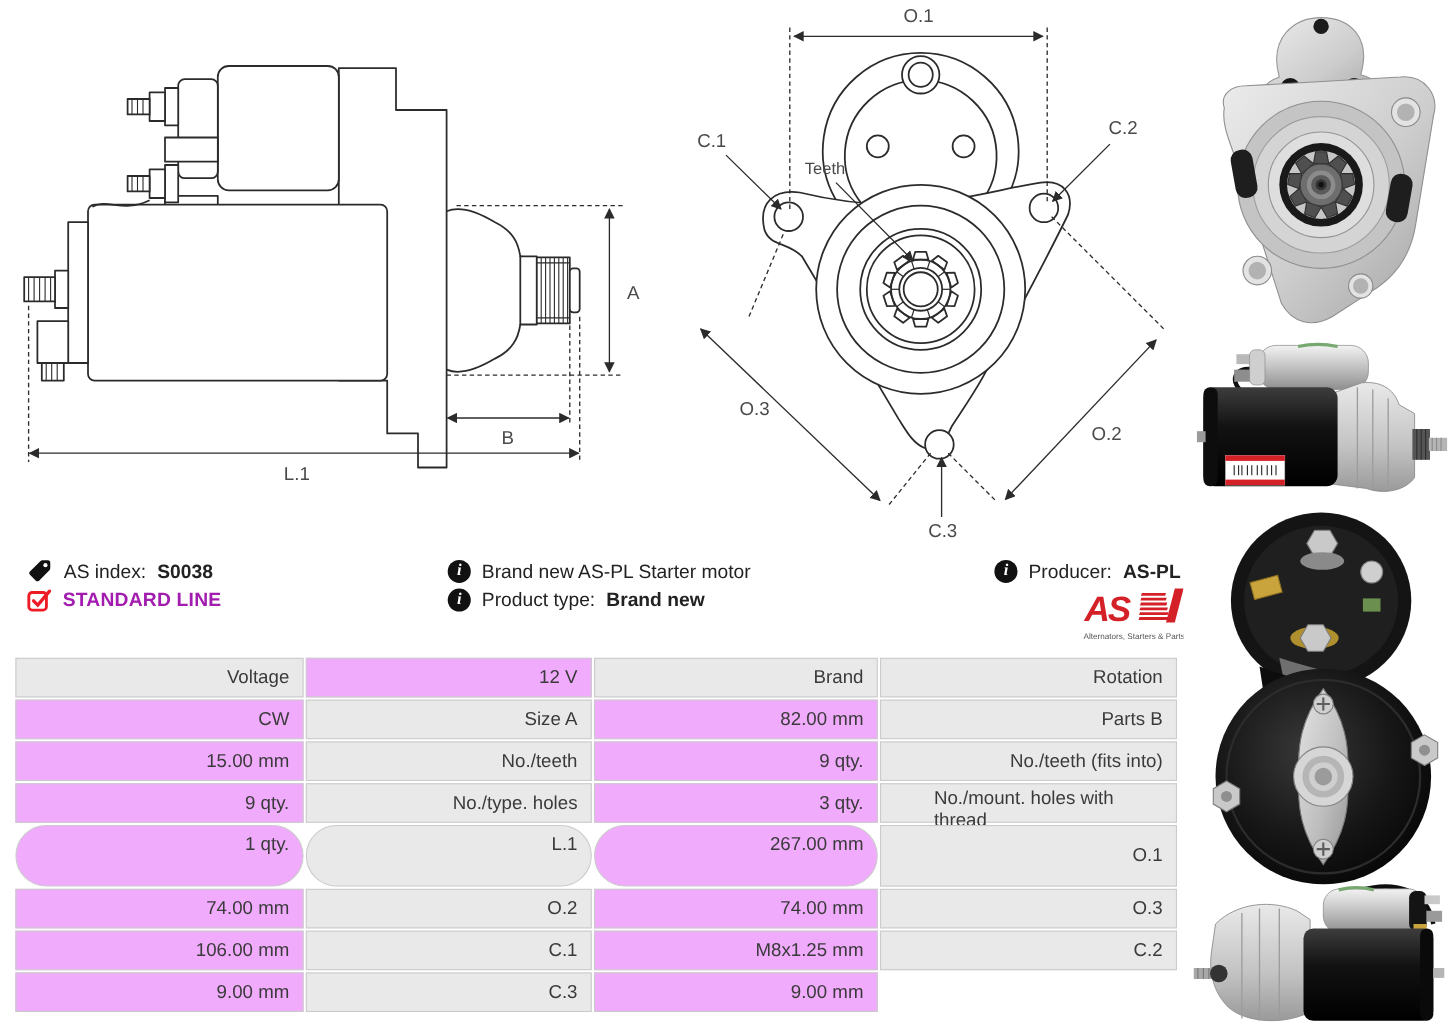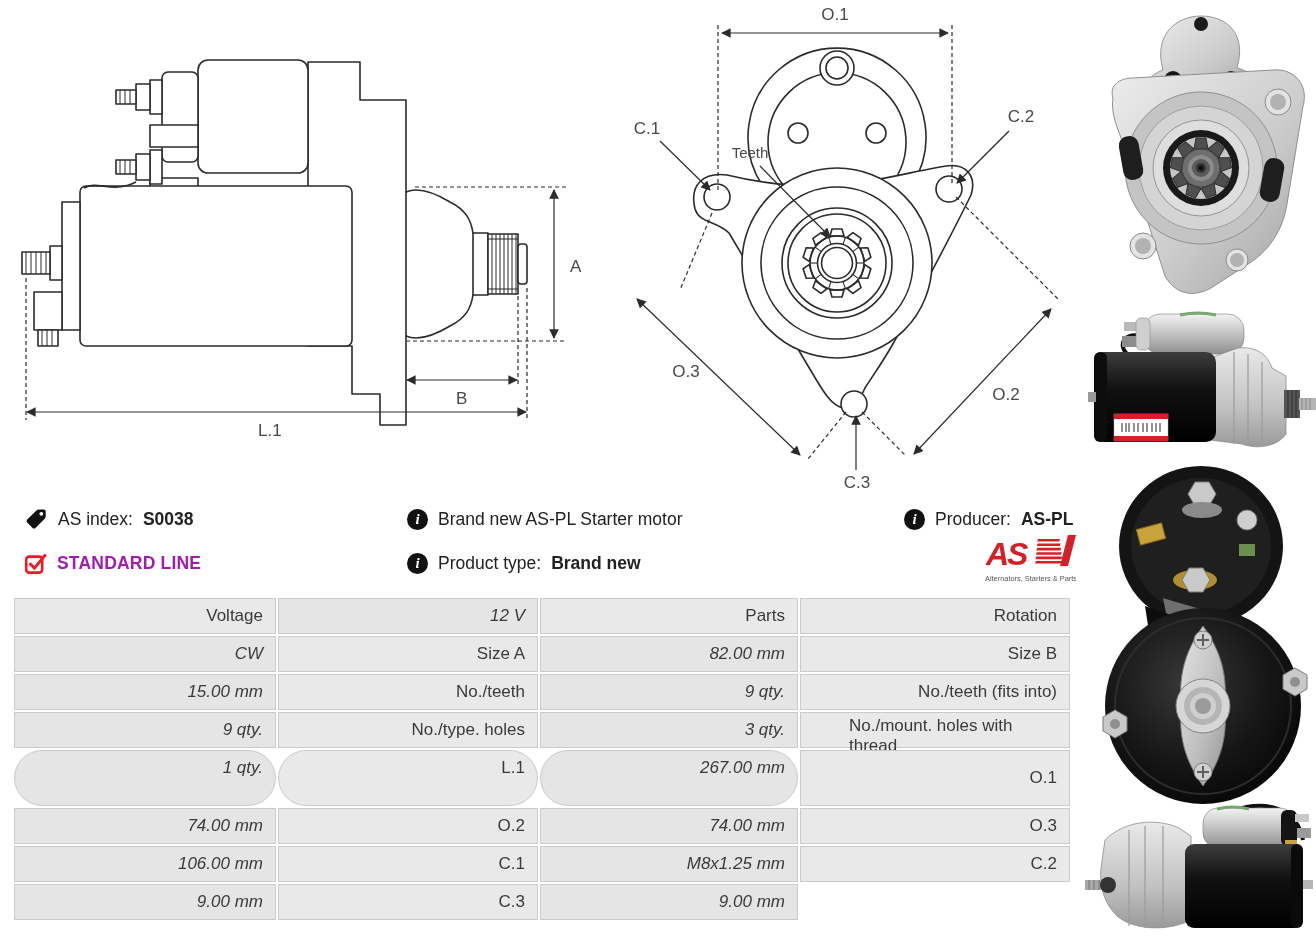--- a/index.html
+++ b/index.html
@@ -14,40 +14,40 @@
   .dim-label-sm{font-size:15px;fill:#4a4a4a;}
 
   
   .photo{position:absolute;}
   #photo-front{left:1085px;top:8px;}
   #photo-side-right{left:1088px;top:306px;}
   #photo-rear{left:1093px;top:458px;}
   #photo-side-left{left:1085px;top:800px;}
 
   
-  .info-col{position:absolute;display:flex;flex-direction:column;gap:18px;}
+  .info-col{position:absolute;display:flex;flex-direction:column;gap:0;}
   #info-col-1{left:24px;top:506px;}
   #info-col-2{left:407px;top:506px;}
   #info-col-3{left:904px;top:506px;}
   .info-row{display:flex;align-items:center;gap:10px;height:26px;font-size:17.5px;color:#222;}
   .info-row .b{font-weight:bold;}
   .standard-line{color:#a21caf;font-weight:bold;letter-spacing:.2px;}
   .ico{flex:0 0 auto;display:inline-flex;align-items:center;justify-content:center;}
   .info-ico{width:21px;height:21px;border-radius:50%;background:#111;color:#fff;
             font-family:"Liberation Serif",serif;font-weight:bold;font-size:15px;font-style:italic;}
   #as-logo{position:absolute;left:984px;top:533px;}
 
   
   #spec-table{position:absolute;left:14px;top:598px;width:870px;
     display:grid;grid-template-columns:262px 260px 258px 270px;
     grid-template-rows:36px 36px 36px 36px 56px 36px 36px 36px;gap:2px;font-size:17px;}
   .cell{display:flex;align-items:center;justify-content:flex-end;
         padding:0 12px;border:1px solid #cbcbcb;color:#3a3a3a;line-height:1.15;}
   .cell.lab{background:#e9e9e9;}
-  .cell.val{background:#e5e5e5;font-style:italic;}
+  .cell.val{background:#f0abfc;}
   .cell.top{align-items:flex-start;padding-top:7px;border-radius:28px;}
   .cell .wrap{max-width:208px;text-align:left;margin-top:12px;}
 </style>
 </head>
 <body>
 
 <div id="page">
 
   <svg id="side-drawing" class="drawing" width="600" height="430" viewBox="0 0 600 430">
     <defs>
@@ -428,38 +428,38 @@
 
   <div id="spec-table">
 
     <div class="cell lab">
         <span>Voltage</span>
       </div>
     <div class="cell val">
         <span>12 V</span>
       </div>
     <div class="cell lab">
-        <span>Parts</span>
+        <span>Brand</span>
       </div>
 
     <div class="cell lab">
         <span>Rotation</span>
       </div>
     <div class="cell val">
         <span>CW</span>
       </div>
     <div class="cell lab">
         <span>Size A</span>
       </div>
     <div class="cell val">
         <span>82.00 mm</span>
       </div>
 
     <div class="cell lab">
-        <span>Size B</span>
+        <span>Parts B</span>
       </div>
     <div class="cell val">
         <span>15.00 mm</span>
       </div>
     <div class="cell lab">
         <span>No./teeth</span>
       </div>
     <div class="cell val">
         <span>9 qty.</span>
       </div>

